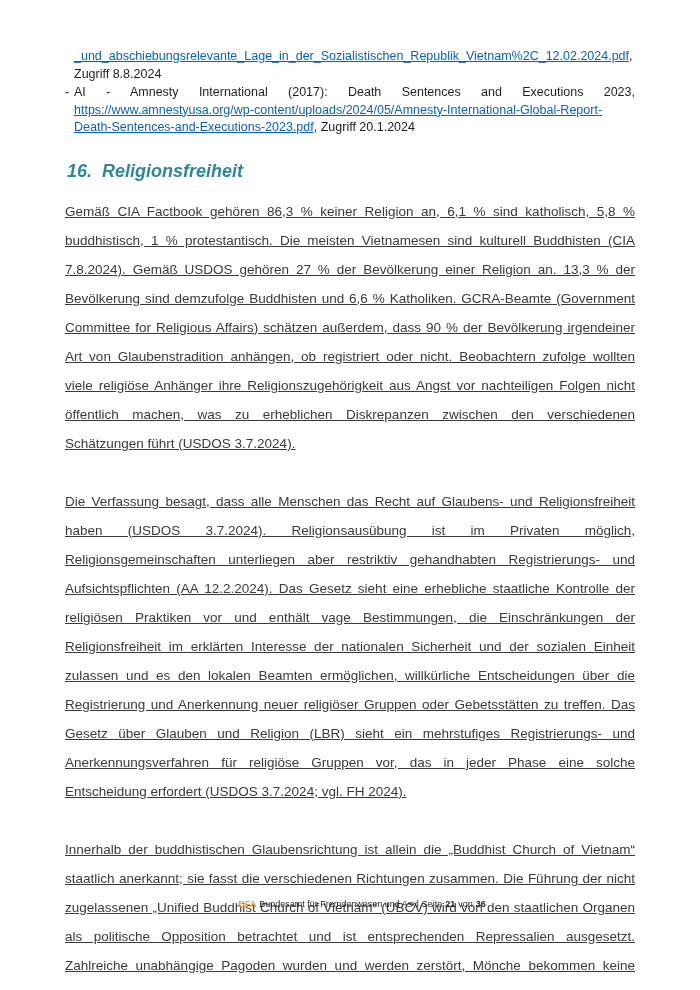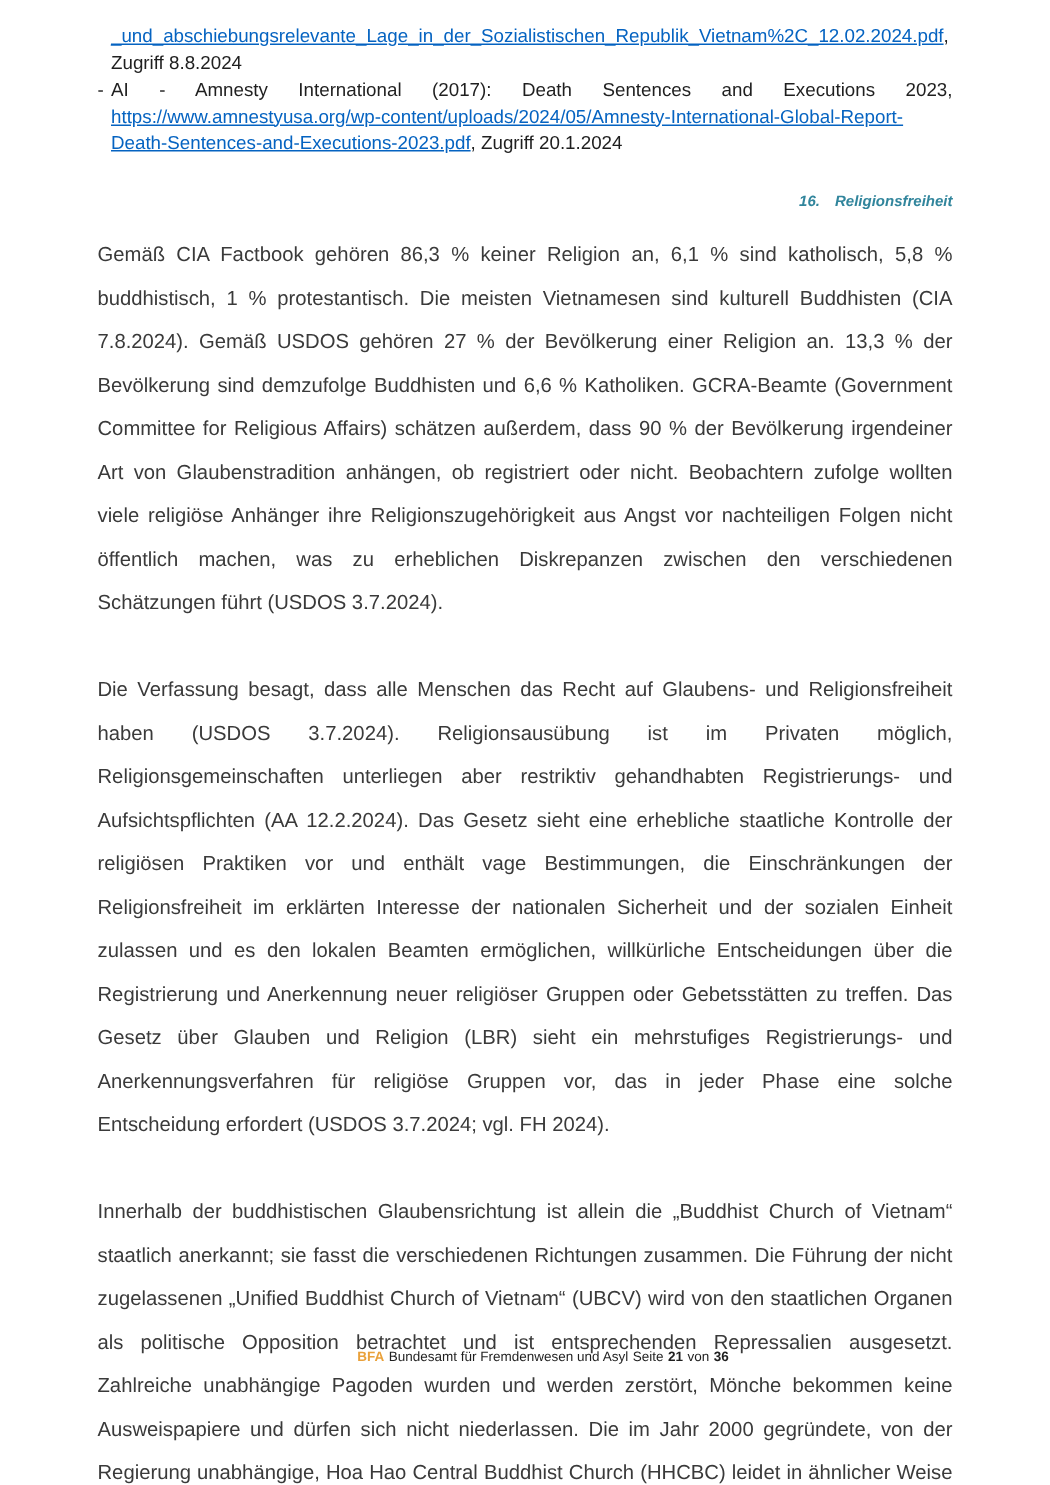--- a/index.html
+++ b/index.html
@@ -7,21 +7,21 @@
     padding: 0;
     background: #ffffff;
     font-family: "Liberation Sans", sans-serif;
   }
   .page {
     position: relative;
     width: 700px;
     height: 990px;
     background: #ffffff;
     box-sizing: border-box;
-    padding: 16px 65px 0 65px;
+    padding: 48px 65px 0 65px;
     overflow: hidden;
   }
   
   .ref-list {
     font-size: 12.5px;
     line-height: 17.5px;
     color: #1f1f1f;
     text-align: justify;
   }
   .ref-item {
@@ -36,39 +36,39 @@
   }
   .ref-link {
     color: #0563c1;
     text-decoration: underline;
     overflow-wrap: anywhere;
     cursor: pointer;
   }
   
   .section-heading {
     margin: 24px 0 0 2px;
-    font-size: 10px;
+    font-size: 18px;
     font-weight: bold;
     font-style: italic;
     color: #31859c;
-    text-align: right;
   }
   .section-heading .num {
     margin-right: 10px;
   }
   
   .body-text {
     margin-top: 15px;
   }
   .body-text p {
     margin: 0 0 29px 0;
     font-size: 13.5px;
     line-height: 29px;
     color: #3a3a3a;
     text-align: justify;
+    text-decoration: underline;
   }
   
   .footer {
     position: absolute;
     left: 12px;
     top: 899px;
     width: 700px;
     text-align: center;
     font-size: 9px;
     color: #1f1f1f;

